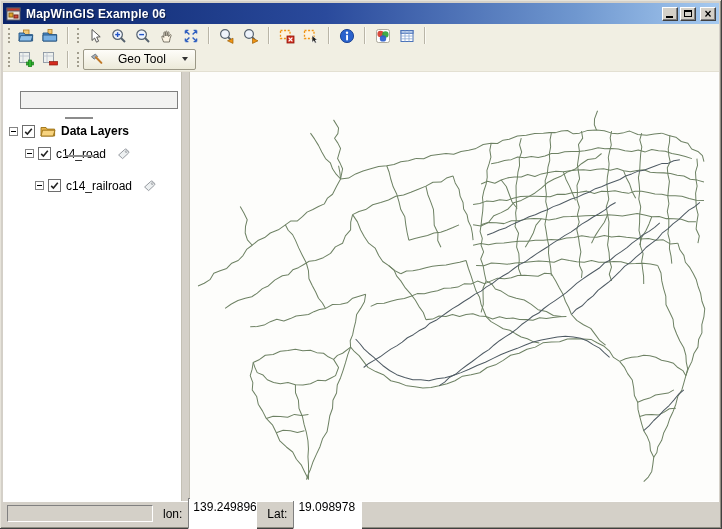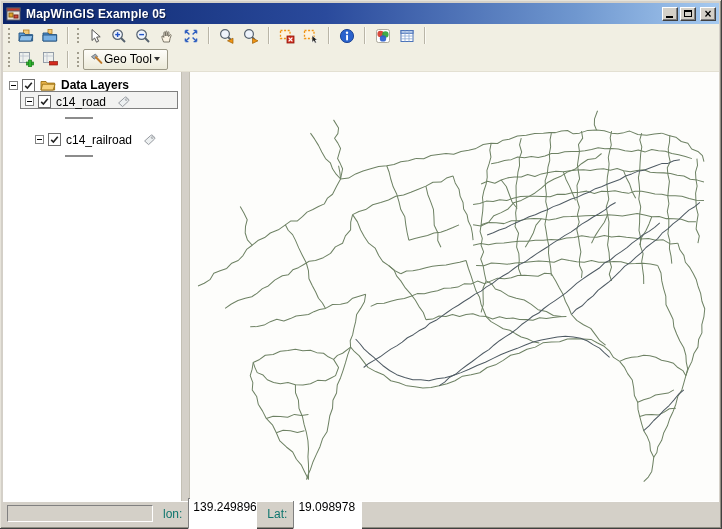--- a/index.html
+++ b/index.html
@@ -37,75 +37,75 @@
   .toolstrip { background:#f1efe3; border-bottom:1px solid #e3e0d2; }
   .tb-row { display:flex; align-items:center; height:23px; }
   .tb-row.second { height:24px; }
   .tb-group { display:flex; align-items:center; height:100%; padding:0 2px; }
   .grip { width:0; height:15px; border-left:2px dotted #a29e8e; margin:0 4px 0 3px; cursor:move; }
   .tbsep { width:0; height:17px; border-left:1px solid #b9b5a7; border-right:1px solid #fbfaf4; margin:0 3px; }
   .tb-btn { width:24px; height:21px; display:flex; align-items:center; justify-content:center;
     background:transparent; border:1px solid transparent; border-radius:2px; }
   .tb-btn svg { width:16px; height:16px; display:block; }
 
-  .geo-btn { display:flex; align-items:center; gap:0; height:21px; padding:0 7px 0 5px;
+  .geo-btn { display:flex; align-items:center; gap:14px; height:21px; padding:0 7px 0 5px;
     border:1px solid #9b9886; border-radius:2px;
     background:linear-gradient(#fefdf9,#ecead9); }
   .geo-btn .lbl { font-size:12px; color:#000; }
   .dd-arrow { width:0; height:0; border-left:3.5px solid transparent; border-right:3.5px solid transparent;
     border-top:4px solid #333; margin-left:2px; }
 
   
   .content { display:flex; height:429px; }
   .left-panel { position:relative; width:178px; background:#fff; overflow:hidden; }
   .splitter { width:9px; background:#d4d0c8; cursor:ew-resize;
     border-left:1px solid #c3c0b4; border-right:1px solid #c3c0b4; }
   .map-area { position:relative; flex:1 1 auto; background:#fdfdfb; overflow:hidden; }
   .map-area svg { position:absolute; inset:0; width:100%; height:100%; }
 
   
-  .tnode { position:absolute; display:flex; align-items:center; }
+  .tnode { position:absolute; display:flex; align-items:center;margin-top:46px; }
   .expander { width:9px; height:9px; background:#fff; border:1px solid #848484; position:relative; flex:0 0 auto; }
   .expander::after { content:""; position:absolute; left:1px; top:3px; width:5px; height:1px; background:#000; }
   .cbx { width:13px; height:13px; background:#fff; border:1px solid #6e6e6e; margin-left:4px; flex:0 0 auto;
     display:flex; align-items:center; justify-content:center; }
   .cbx svg { width:11px; height:11px; }
   .tlabel { margin-left:5px; white-space:nowrap; }
   .tlabel.bold { font-weight:bold; }
   .sel-box { position:absolute; left:17px; right:3px; top:19px; height:18px;
     background:#f2f2f1; border:1px solid #7f7f7f; }
   .legend-line { position:absolute; width:28px; height:2px; background:#8c8c8c; }
   .tree-icon { width:16px; height:14px; margin-left:5px; flex:0 0 auto; }
   .tag-ic { width:15px; height:15px; margin-left:10px; flex:0 0 auto; }
 
   
   .statusbar { height:24px; display:flex; align-items:center; background:#d4d0c8;
     border-top:1px solid #fff; padding:0 4px; }
   .sunken { border-top:1px solid #808080; border-left:1px solid #808080;
     border-bottom:1px solid #fff; border-right:1px solid #fff; }
   .status-pane { width:146px; height:17px; background:#d4d0c8; }
-  .coord-lbl { margin-left:10px; color:#0f766e; }
+  .coord-lbl { margin-left:10px; color:#000000; }
   .coord-box { width:69px; height:31px; background:#fff; margin-left:6px;
     padding:1px 14px 0 4px; font-size:12px; line-height:14px; overflow:hidden; white-space:nowrap; }
 </style>
 </head>
 <body>
 
 <div class="window">
 
   <div class="titlebar">
     <span class="app-icon">
       <svg viewBox="0 0 16 16">
         <rect x="1" y="2" width="13" height="12" fill="#e8e4da" stroke="#5a5a66"></rect>
         <rect x="1" y="2" width="13" height="3" fill="#c63a2a" stroke="#5a5a66"></rect>
         <rect x="3" y="7" width="4" height="4" fill="#e0a32e" stroke="#8a6010"></rect>
         <rect x="8" y="9" width="4" height="3" fill="#d24a3a" stroke="#7c2418"></rect>
       </svg>
     </span>
-    <span class="title">MapWinGIS Example 05</span>
+    <span class="title">MapWinGIS Example 06</span>
     <span class="win-btns">
       <span class="win-btn">
           <span class="g-min"></span>
         </span>
       <span class="win-btn">
           <span class="g-max"></span>
         </span>
       <span class="win-btn close">
           <span class="g-x">×</span>
         </span>
@@ -282,21 +282,21 @@
           <svg viewBox="0 0 16 14">
             <path d="M1,3.5 h5 l1.2,1.6 h7.4 V12 H1 Z" fill="#e8b34a" stroke="#9a7114" stroke-width="0.9"></path>
             <path d="M2.6,6.2 h12.4 L13.2,12 H1 Z" fill="#f7d37f" stroke="#9a7114" stroke-width="0.9"></path>
           </svg>
         </span>
         <span class="tlabel bold">Data Layers</span>
       </div>
 
       <div class="sel-box"></div>
 
-      <div class="tnode" style="left:22px; top:22px;">
+      <div class="tnode" style="left:22px; top:28px;">
         <span class="expander"></span>
         <span class="cbx">
           <svg viewBox="0 0 12 12">
               <polyline points="2.4,6.4 4.8,8.8 9.6,3" fill="none" stroke="#222" stroke-width="1.7"></polyline>
             </svg>
         </span>
         <span class="tlabel">c14_road</span>
         <span class="tag-ic">
           <svg viewBox="0 0 15 15">
             <path d="M2.6,9 L8.8,3.4 a1.4,1.4 0 0 1 2,.1 l1.6,1.7 a1.4,1.4 0 0 1 0,2 L6.6,12.6 Z" fill="#edf0f1" stroke="#8b9096" stroke-width="0.9"></path>

